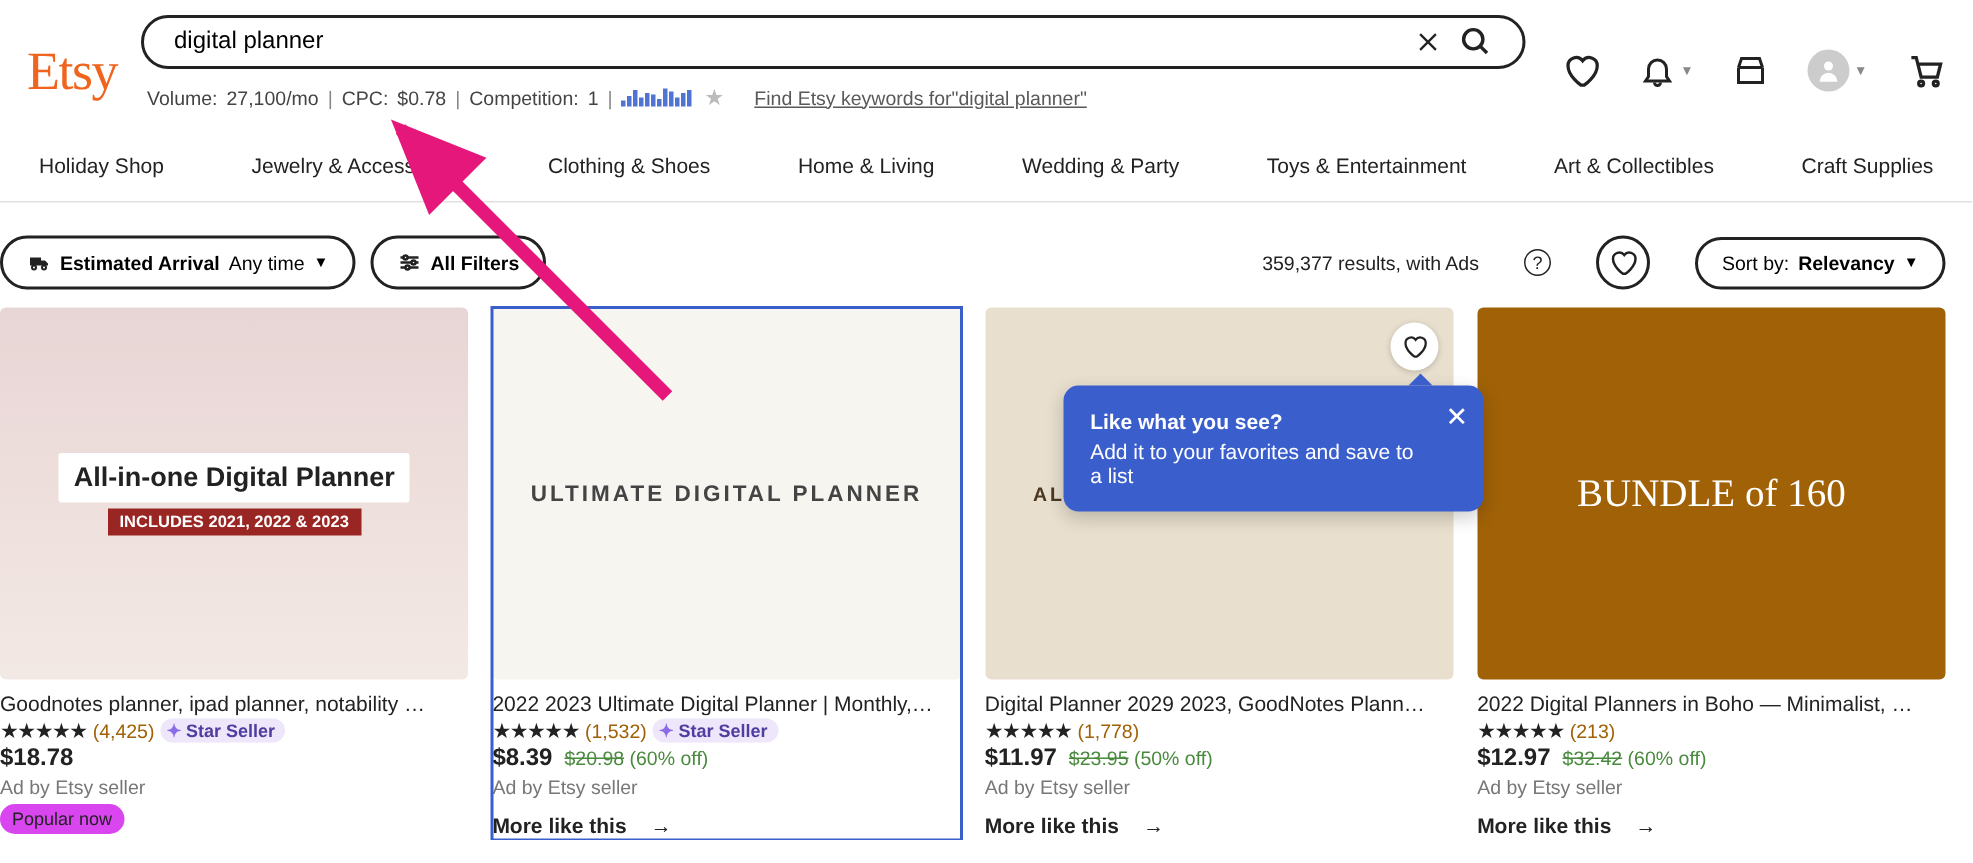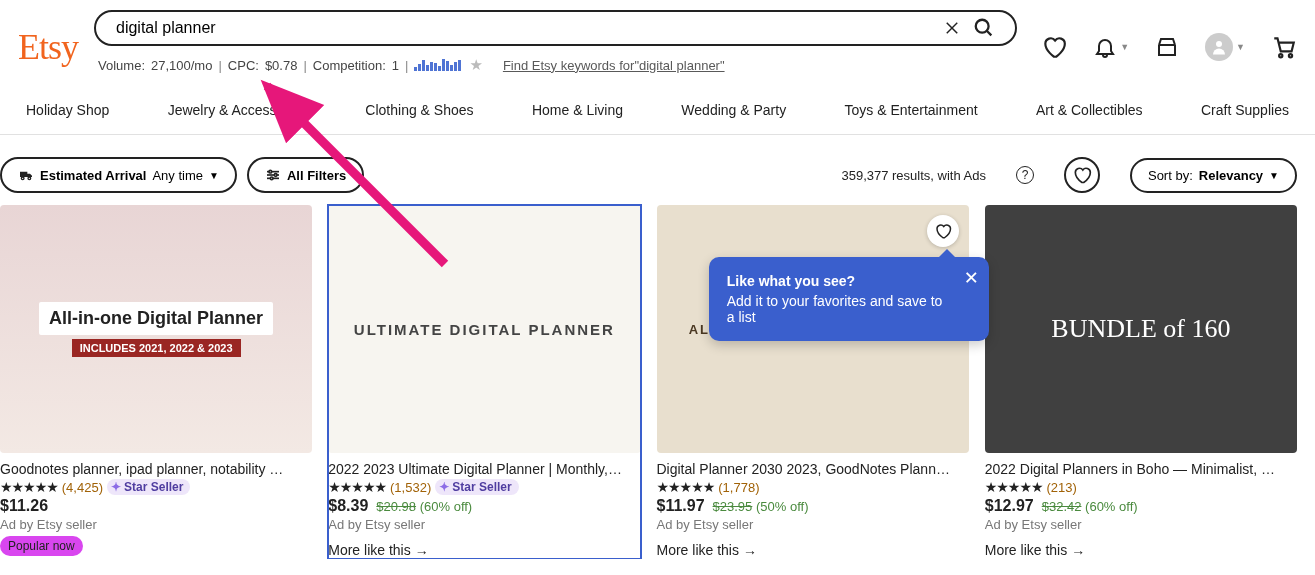--- a/index.html
+++ b/index.html
@@ -42,37 +42,37 @@
   .card.selected { outline: 2px solid #3a5fcd; outline-offset: -1px; }
   .thumb-wrap { position: relative; }
   .thumb { width: 100%; height: 248px; border-radius: 4px; display: flex; flex-direction: column; align-items: center; justify-content: center; color: #fff; font-weight: 700; text-align: center; padding: 20px; overflow: hidden; }
   .thumb-1 { background: linear-gradient(#e8d5d5, #f3e9e4); color: #333; }
   .thumb-1-title { background: #fff; padding: 6px 10px; font-size: 18px; color: #222; border-radius: 2px;}
   .thumb-1-sub { background: #9a2623; color: #fff; font-size: 11px; padding: 3px 8px; margin-top: 4px; }
   .thumb-2 { background: #f7f5f0; color: #333; }
   .thumb-2-title { font-size: 15px; letter-spacing: 2px; color: #444; }
   .thumb-3 { background: #e8dfce; color: #4a3822; }
   .thumb-3-title { font-size: 13px; letter-spacing: 2px; font-weight: 700; }
-  .thumb-4 { background: #404040; color: #fff; }
+  .thumb-4 { background: #a16207; color: #fff; }
   .thumb-4-title { font-family: Georgia, serif; font-size: 26px; font-weight: 400; }
   .fav-over { position: absolute; top: 10px; right: 10px; background: #fff; border-radius: 50%; width: 32px; height: 32px; display: flex; align-items: center; justify-content: center; box-shadow: 0 1px 4px rgba(0,0,0,.2); cursor: pointer; border: 0; z-index: 2; }
   
   .title { font-size: 14px; color: #222; white-space: nowrap; overflow: hidden; text-overflow: ellipsis; margin-top: 8px; }
   .rating-row { display: flex; align-items: center; gap: 4px; margin-top: 2px; font-size: 13px; }
   .stars { color: #222; font-size: 14px; letter-spacing: -1px; }
   .count { color: #a16207; }
   .seller-badge { background: #eee6fa; color: #4f3da0; border-radius: 10px; padding: 1px 7px 1px 4px; font-size: 12px; font-weight: 600; display: inline-flex; align-items: center; gap: 3px; }
   .seller-badge .bstar { color: #8c6ce6; }
   .price-row { display: flex; align-items: baseline; gap: 8px; margin-top: 2px; }
   .price { font-size: 16px; font-weight: 700; }
   .orig { font-size: 13px; color: #4a8a3e; }
   .orig .strike { text-decoration: line-through; }
   .adby { font-size: 13px; color: #777; margin-top: 2px; }
   .popular-now { background: #d946ef; font-size: 12px; padding: 3px 8px; border-radius: 10px; display: inline-block; margin-top: 4px; }
-  .more-like { font-size: 14px; font-weight: 400; margin-top: 10px; display: inline-flex; align-items: center; gap: 4px; cursor: pointer; }
+  .more-like { font-size: 14px; font-weight: 700; margin-top: 10px; display: inline-flex; align-items: center; gap: 16px; cursor: pointer; }
   
   .tooltip { position: absolute; top: 52px; right: -20px; background: #3a5fcd; color: #fff; border-radius: 10px; padding: 16px 44px 16px 18px; width: 280px; font-size: 14px; z-index: 10; box-shadow: 0 4px 12px rgba(0,0,0,.2); }
   .tooltip-close { position: absolute; top: 10px; right: 10px; background: none; border: 0; color: #fff; font-size: 18px; cursor: pointer; }
   .tooltip-title { font-weight: 700; margin-bottom: 4px; }
   .tooltip::before { content: ''; position: absolute; top: -8px; right: 34px; border: 8px solid transparent; border-bottom-color: #3a5fcd; border-top: 0; }
 
   .arrow-annot { position: absolute; left: 255px; top: 74px; z-index: 50; pointer-events: none; }
 </style>
 </head>
 <body>
@@ -226,21 +226,21 @@
     <div class="title">Goodnotes planner, ipad planner, notability …</div>
     <div class="rating-row">
       <span class="stars">★★★★★</span>
       <span class="count">(4,425)</span>
       <span class="seller-badge">
           <span class="bstar">✦</span>
           <span>Star Seller</span>
         </span>
     </div>
     <div class="price-row">
-      <span class="price">$11.26</span>
+      <span class="price">$18.78</span>
     </div>
     <div class="adby">Ad by Etsy seller</div>
     <span class="popular-now">Popular now</span>
   </div>
 
   <div class="card selected">
     <div class="thumb thumb-2">
       <div class="thumb-2-title">ULTIMATE DIGITAL PLANNER</div>
     </div>
     <div class="title">2022 2023 Ultimate Digital Planner | Monthly,…</div>
@@ -272,21 +272,21 @@
         <svg width="18" height="18" viewBox="0 0 24 24" fill="none" stroke="#222" stroke-width="2">
             <path d="M12 21s-8-5.5-8-12a5 5 0 0 1 9-3 5 5 0 0 1 9 3c0 6.5-8 12-8 12z"></path>
           </svg>
       </button>
       <div class="tooltip">
         <button class="tooltip-close">✕</button>
         <div class="tooltip-title">Like what you see?</div>
         <div>Add it to your favorites and save to a list</div>
       </div>
     </div>
-    <div class="title">Digital Planner 2030 2023, GoodNotes Plann…</div>
+    <div class="title">Digital Planner 2029 2023, GoodNotes Plann…</div>
     <div class="rating-row">
       <span class="stars">★★★★★</span>
       <span class="count">(1,778)</span>
     </div>
     <div class="price-row">
       <span class="price">$11.97</span>
       <span class="orig"><span class="strike">$23.95</span> <span>(50% off)</span></span>
     </div>
     <div class="adby">Ad by Etsy seller</div>
     <div class="more-like">

